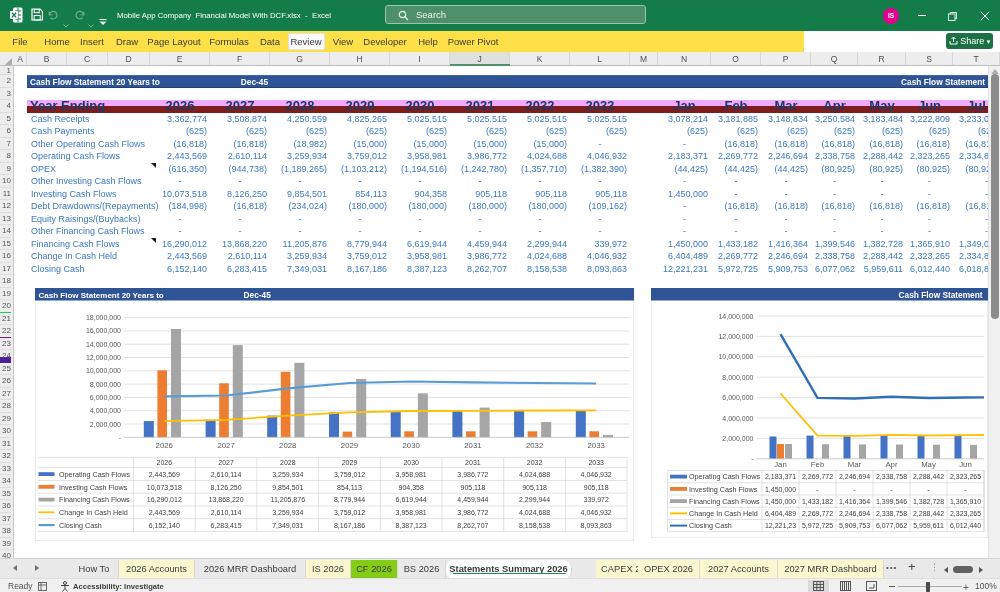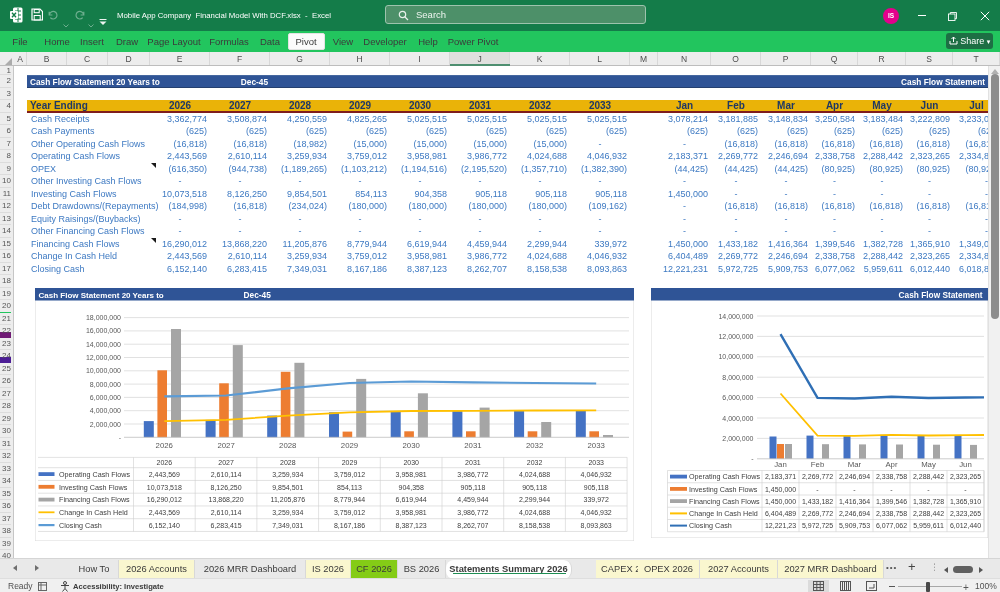--- a/index.html
+++ b/index.html
@@ -1,29 +1,29 @@
 <!DOCTYPE html>
 <html><head><meta charset="utf-8"><title>Excel</title>
 <style>
 *{margin:0;padding:0;box-sizing:border-box}
 html,body{width:1000px;height:592px;overflow:hidden;font-family:"Liberation Sans",sans-serif;background:#fff}
 .abs{position:absolute}
 .page{position:relative;width:1000px;height:592px}
 .titlebar{position:absolute;left:0;top:0;width:1000px;height:31px;background:#147C49}
-.ribbon{position:absolute;left:0;top:31px;width:1000px;height:21px;background:#22c55e}
+.ribbon{position:absolute;left:0;top:31px;width:804px;height:21px;background:#fde047}
 .rtab{position:absolute;top:0;height:21px;line-height:22px;font-size:9.5px;color:#3B3B3B;transform:translateX(-50%);white-space:nowrap}
 .colhdr{position:absolute;left:0;top:52px;width:1000px;height:14px;background:#EDEDED;border-bottom:1px solid #BDBDBD}
 .chl{position:absolute;top:0;height:13px;line-height:14px;font-size:8.5px;color:#4D4D4D;text-align:center}
 .rowhdr{position:absolute;left:0;top:66px;width:14px;height:492px;background:#EDEDED;border-right:1px solid #C6C6C6}
 .rn{position:absolute;left:0;width:11px;text-align:right;font-size:8px;color:#555}
 .sheet{position:absolute;left:14px;top:66px;width:974px;height:492px;background:#fff;overflow:hidden}
 .cell{position:absolute;font-size:9px;color:#3D79C2;white-space:nowrap}
 .num{text-align:right}
 .b2{position:absolute;background:#2F5496;border-top:1px solid #45679F;color:#fff;font-weight:bold;font-size:8.3px;border-bottom:1px solid #24406F}
-.b4{position:absolute;background:#eab308;color:#1F3864;font-weight:bold;font-size:10px;border-bottom:2px solid #7f1d1d}
+.b4{position:absolute;background:#f0abfc;color:#1F3864;font-weight:bold;font-size:13px;border-bottom:7px solid #7f1d1d}
 .vscroll{position:absolute;left:988px;top:66px;width:12px;height:511px;background:#F1F1F1;border-left:1px solid #E1E1E1}
 .tabbar{position:absolute;left:0;top:558px;width:1000px;height:20px;background:#E9E9E9;border-top:1px solid #D5D5D5}
 .stab{position:absolute;top:1px;height:19px;line-height:19px;font-size:9.3px;color:#3A3A3A;text-align:center;border-right:1px solid #D8D8D8}
 .statusbar{position:absolute;left:0;top:578px;width:1000px;height:14px;background:#F0F0F0;border-top:1px solid #DEDEDE;font-size:8.5px;color:#505050}
 </style></head>
 <body>
 <div class="page">
     <div class="titlebar">
       <svg class="abs" style="left:10px;top:7px" width="13" height="16" viewBox="0 0 13 16">
 <rect x="3" y="0.5" width="9.5" height="15" rx="1.5" fill="#fff"></rect>
@@ -76,21 +76,21 @@
     </div>
     <div class="ribbon">
       <div class="abs" style="left:288px;top:2px;width:37px;height:17px;background:#FBFBFB;border:1px solid #E3E3E3;border-radius:2px"></div>
       <div class="rtab" style="left:20px">File</div>
       <div class="rtab" style="left:57px">Home</div>
       <div class="rtab" style="left:92px">Insert</div>
       <div class="rtab" style="left:127px">Draw</div>
       <div class="rtab" style="left:174px">Page Layout</div>
       <div class="rtab" style="left:229px">Formulas</div>
       <div class="rtab" style="left:270px">Data</div>
-      <div class="rtab" style="left:306px">Pivot</div>
+      <div class="rtab" style="left:306px">Review</div>
       <div class="rtab" style="left:343px">View</div>
       <div class="rtab" style="left:385px">Developer</div>
       <div class="rtab" style="left:428px">Help</div>
       <div class="rtab" style="left:473px">Power Pivot</div>
       <div class="abs" style="left:946px;top:2px;width:47px;height:16px;background:#1D6F44;border-radius:3px;color:#fff;font-size:9px;line-height:16px;text-align:center">
 <svg style="vertical-align:-1px" width="9" height="9" viewBox="0 0 9 9">
           <path d="M4.5 6 V1 M2.5 3 L4.5 1 L6.5 3 M1 5 v3 h7 v-3" fill="none" stroke="#fff" stroke-width="1"></path>
         </svg>
 Share <span style="font-size:7px">▾</span></div>
     </div>
@@ -133,21 +133,21 @@
       <div class="rn" style="top:134.0px;height:12.5px;line-height:12.5px;border-bottom:1px solid #DCDCDC">12</div>
       <div class="rn" style="top:146.5px;height:12.5px;line-height:12.5px;border-bottom:1px solid #DCDCDC">13</div>
       <div class="rn" style="top:159.0px;height:12.5px;line-height:12.5px;border-bottom:1px solid #DCDCDC">14</div>
       <div class="rn" style="top:171.5px;height:12.5px;line-height:12.5px;border-bottom:1px solid #DCDCDC">15</div>
       <div class="rn" style="top:184.0px;height:12.5px;line-height:12.5px;border-bottom:1px solid #DCDCDC">16</div>
       <div class="rn" style="top:196.5px;height:12.5px;line-height:12.5px;border-bottom:1px solid #DCDCDC">17</div>
       <div class="rn" style="top:209.0px;height:12.5px;line-height:12.5px;border-bottom:1px solid #DCDCDC">18</div>
       <div class="rn" style="top:221.5px;height:12.5px;line-height:12.5px;border-bottom:1px solid #DCDCDC">19</div>
       <div class="rn" style="top:234.0px;height:12.5px;line-height:12.5px;border-bottom:1px solid #22c55e">20</div>
       <div class="rn" style="top:246.5px;height:12.5px;line-height:12.5px;border-bottom:1px solid #DCDCDC">21</div>
-      <div class="rn" style="top:259.0px;height:12.5px;line-height:12.5px;border-bottom:6px solid #701a75">22</div>
+      <div class="rn" style="top:259.0px;height:12.5px;line-height:12.5px;border-bottom:1px solid #701a75">22</div>
       <div class="rn" style="top:271.5px;height:12.5px;line-height:12.5px;border-bottom:1px solid #DCDCDC">23</div>
       <div class="rn" style="top:284.0px;height:12.5px;line-height:12.5px;border-bottom:6px solid #4c1d95">24</div>
       <div class="rn" style="top:296.5px;height:12.5px;line-height:12.5px;border-bottom:1px solid #DCDCDC">25</div>
       <div class="rn" style="top:309.0px;height:12.5px;line-height:12.5px;border-bottom:1px solid #DCDCDC">26</div>
       <div class="rn" style="top:321.5px;height:12.5px;line-height:12.5px;border-bottom:1px solid #DCDCDC">27</div>
       <div class="rn" style="top:334.0px;height:12.5px;line-height:12.5px;border-bottom:1px solid #DCDCDC">28</div>
       <div class="rn" style="top:346.5px;height:12.5px;line-height:12.5px;border-bottom:1px solid #DCDCDC">29</div>
       <div class="rn" style="top:359.0px;height:12.5px;line-height:12.5px;border-bottom:1px solid #DCDCDC">30</div>
       <div class="rn" style="top:371.5px;height:12.5px;line-height:12.5px;border-bottom:1px solid #DCDCDC">31</div>
       <div class="rn" style="top:384.0px;height:12.5px;line-height:12.5px;border-bottom:1px solid #DCDCDC">32</div>
@@ -247,21 +247,21 @@
       <div class="cell num" style="left:785px;top:84.0px;width:56px;height:12.5px;line-height:12.5px">2,338,758</div>
       <div class="cell num" style="left:833px;top:84.0px;width:56px;height:12.5px;line-height:12.5px">2,288,442</div>
       <div class="cell num" style="left:880px;top:84.0px;width:56px;height:12.5px;line-height:12.5px">2,323,265</div>
       <div class="cell num" style="left:927px;top:84.0px;width:58px;height:12.5px;line-height:12.5px">2,334,856</div>
       <div class="cell" style="left:17px;top:96.5px;height:12.5px;line-height:12.5px">OPEX</div>
       <div class="cell num" style="left:137px;top:96.5px;width:56px;height:12.5px;line-height:12.5px">(616,350)</div>
       <div class="cell num" style="left:197px;top:96.5px;width:56px;height:12.5px;line-height:12.5px">(944,738)</div>
       <div class="cell num" style="left:257px;top:96.5px;width:56px;height:12.5px;line-height:12.5px">(1,189,265)</div>
       <div class="cell num" style="left:317px;top:96.5px;width:56px;height:12.5px;line-height:12.5px">(1,103,212)</div>
       <div class="cell num" style="left:377px;top:96.5px;width:56px;height:12.5px;line-height:12.5px">(1,194,516)</div>
-      <div class="cell num" style="left:437px;top:96.5px;width:56px;height:12.5px;line-height:12.5px">(2,195,520)</div>
+      <div class="cell num" style="left:437px;top:96.5px;width:56px;height:12.5px;line-height:12.5px">(1,242,780)</div>
       <div class="cell num" style="left:497px;top:96.5px;width:56px;height:12.5px;line-height:12.5px">(1,357,710)</div>
       <div class="cell num" style="left:557px;top:96.5px;width:56px;height:12.5px;line-height:12.5px">(1,382,390)</div>
       <div class="cell num" style="left:638px;top:96.5px;width:56px;height:12.5px;line-height:12.5px">(44,425)</div>
       <div class="cell num" style="left:688px;top:96.5px;width:56px;height:12.5px;line-height:12.5px">(44,425)</div>
       <div class="cell num" style="left:738px;top:96.5px;width:56px;height:12.5px;line-height:12.5px">(44,425)</div>
       <div class="cell num" style="left:785px;top:96.5px;width:56px;height:12.5px;line-height:12.5px">(80,925)</div>
       <div class="cell num" style="left:833px;top:96.5px;width:56px;height:12.5px;line-height:12.5px">(80,925)</div>
       <div class="cell num" style="left:880px;top:96.5px;width:56px;height:12.5px;line-height:12.5px">(80,925)</div>
       <div class="cell num" style="left:927px;top:96.5px;width:58px;height:12.5px;line-height:12.5px">(80,925)</div>
       <div class="cell" style="left:17px;top:109.0px;height:12.5px;line-height:12.5px">Other Investing Cash Flows</div>

